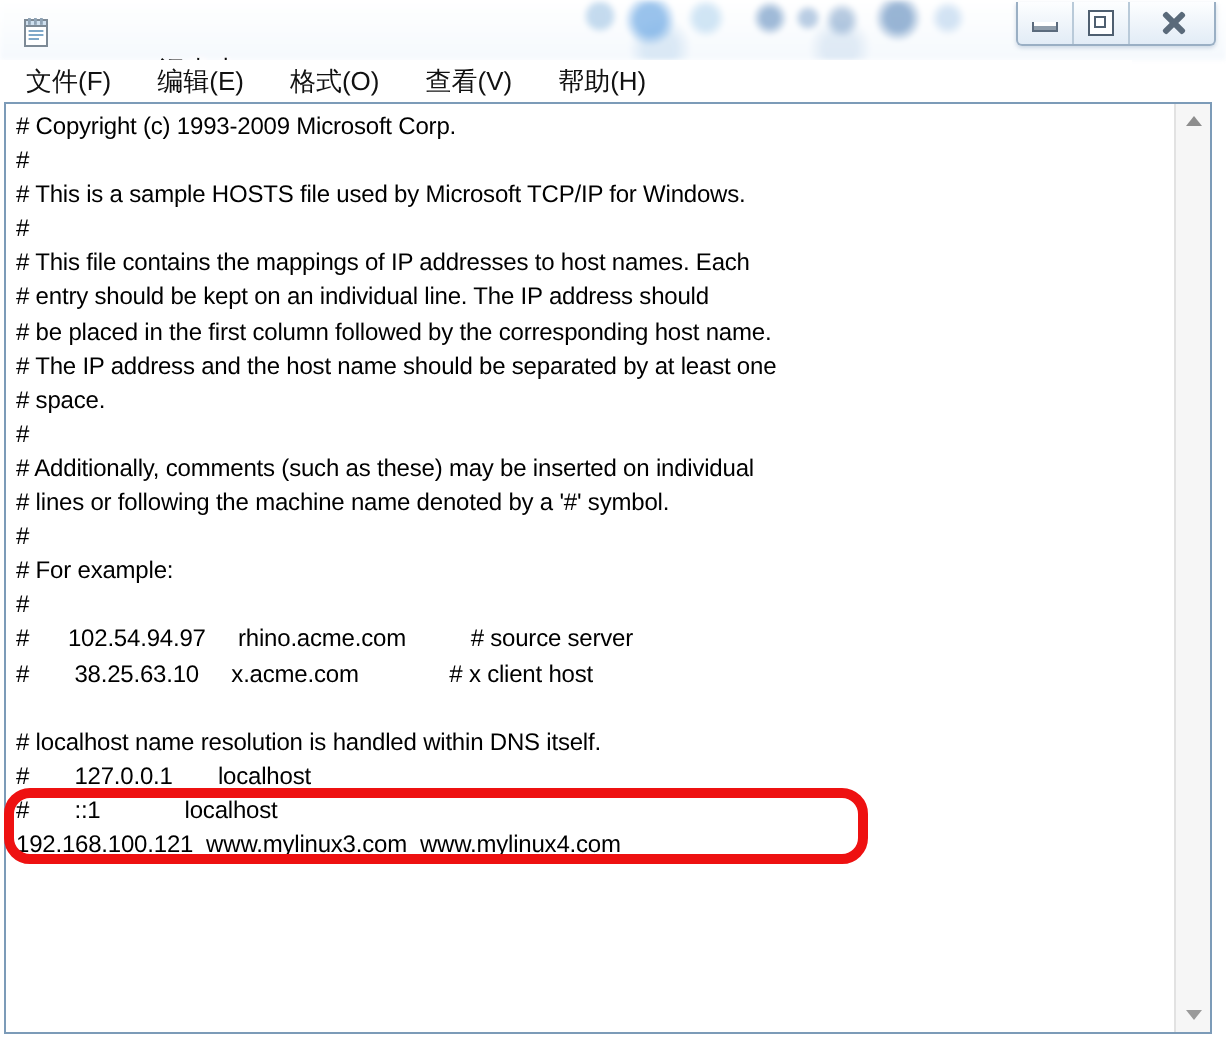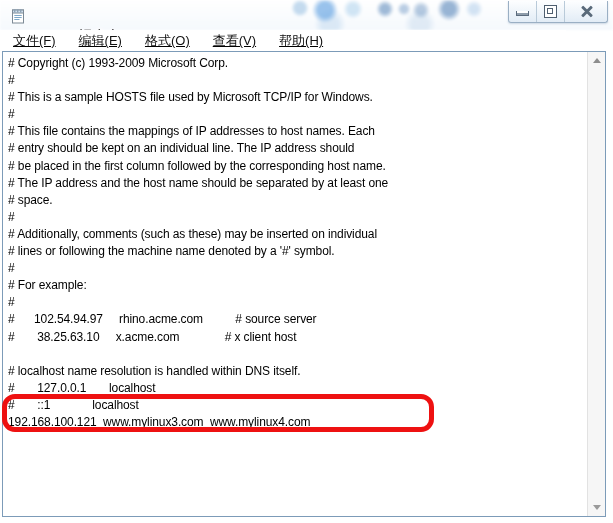--- a/index.html
+++ b/index.html
@@ -137,21 +137,20 @@
     position: absolute;
     left: 0;
     top: 30px;
     width: 566px;
     height: 22px;
     background: #ffffff;
     display: flex;
     align-items: center;
     padding-left: 11px;
     box-sizing: border-box;
-    text-decoration: underline;
   }
   .menu-item {
     font-size: 13px;
     color: #111111;
     margin-right: 19px;
     white-space: nowrap;
     cursor: default;
     padding: 1px 2px;
   }
 

